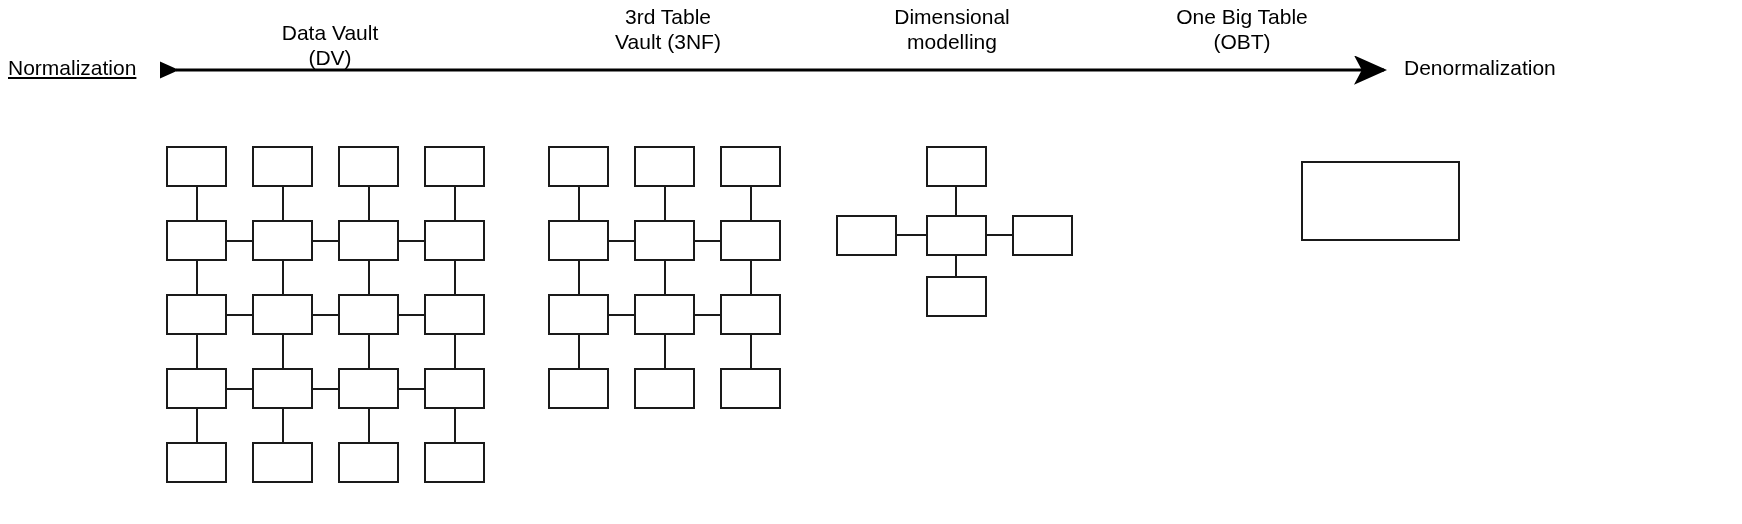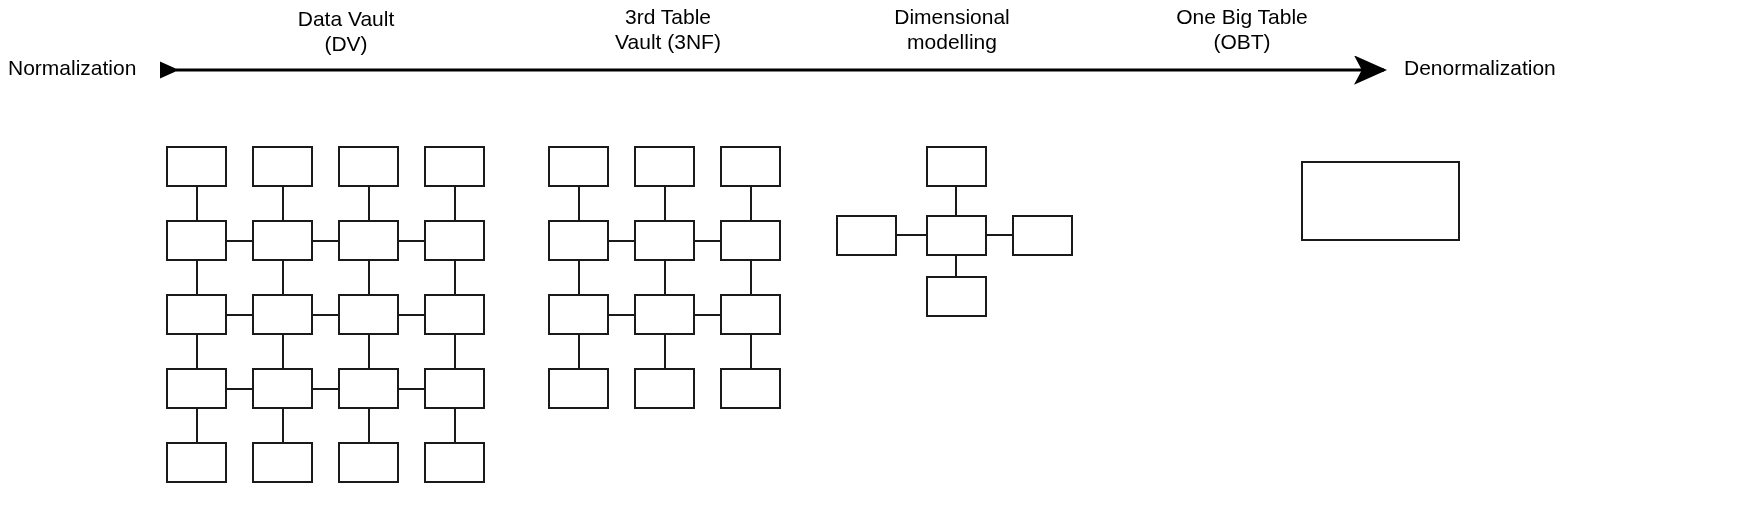--- a/index.html
+++ b/index.html
@@ -20,21 +20,21 @@
   }
 
   
   .axis-label {
     position: absolute;
     font-size: 21px;
     line-height: 24px;
     color: #000;
     white-space: nowrap;
   }
-  #label-normalization { left: 8px;  top: 56px; }
+  #label-normalization { left: 8px;  top: 56px; text-decoration: underline; }
   #label-denormalization { left: 1404px; top: 56px; }
 
   .stage-title {
     position: absolute;
     font-size: 21px;
     line-height: 25px;
     text-align: center;
     color: #000;
     white-space: nowrap;
     transform: translateX(-50%);
@@ -79,21 +79,21 @@
       <marker id="ah-right" markerWidth="11" markerHeight="11" refX="10" refY="5.5" orient="auto" markerUnits="strokeWidth">
         <path d="M0,0.6 L11,5.5 L0,10.4 L2.6,5.5 Z" fill="#000000"></path>
       </marker>
       <marker id="ah-left" markerWidth="11" markerHeight="11" refX="10" refY="5.5" orient="auto" markerUnits="strokeWidth">
         <path d="M0,0.6 L11,5.5 L0,10.4 L2.6,5.5 Z" fill="#000000"></path>
       </marker>
     </defs>
     <line x1="16" y1="14" x2="1224" y2="14" stroke="#000000" stroke-width="3" marker-start="url(#ah-left)" marker-end="url(#ah-right)"></line>
   </svg>
 
-  <div class="stage-title" style="left:330px; top:6px;margin-left:16px;">
+  <div class="stage-title" style="left:330px; top:20px;">
     <span class="ln">Data Vault</span>
     <span class="ln">(DV)</span>
   </div>
 
   <div class="stage-title" style="left:668px; top:4px;">
     <span class="ln">3rd Table</span>
     <span class="ln">Vault (3NF)</span>
   </div>
 
   <div class="stage-title" style="left:952px; top:4px;">

